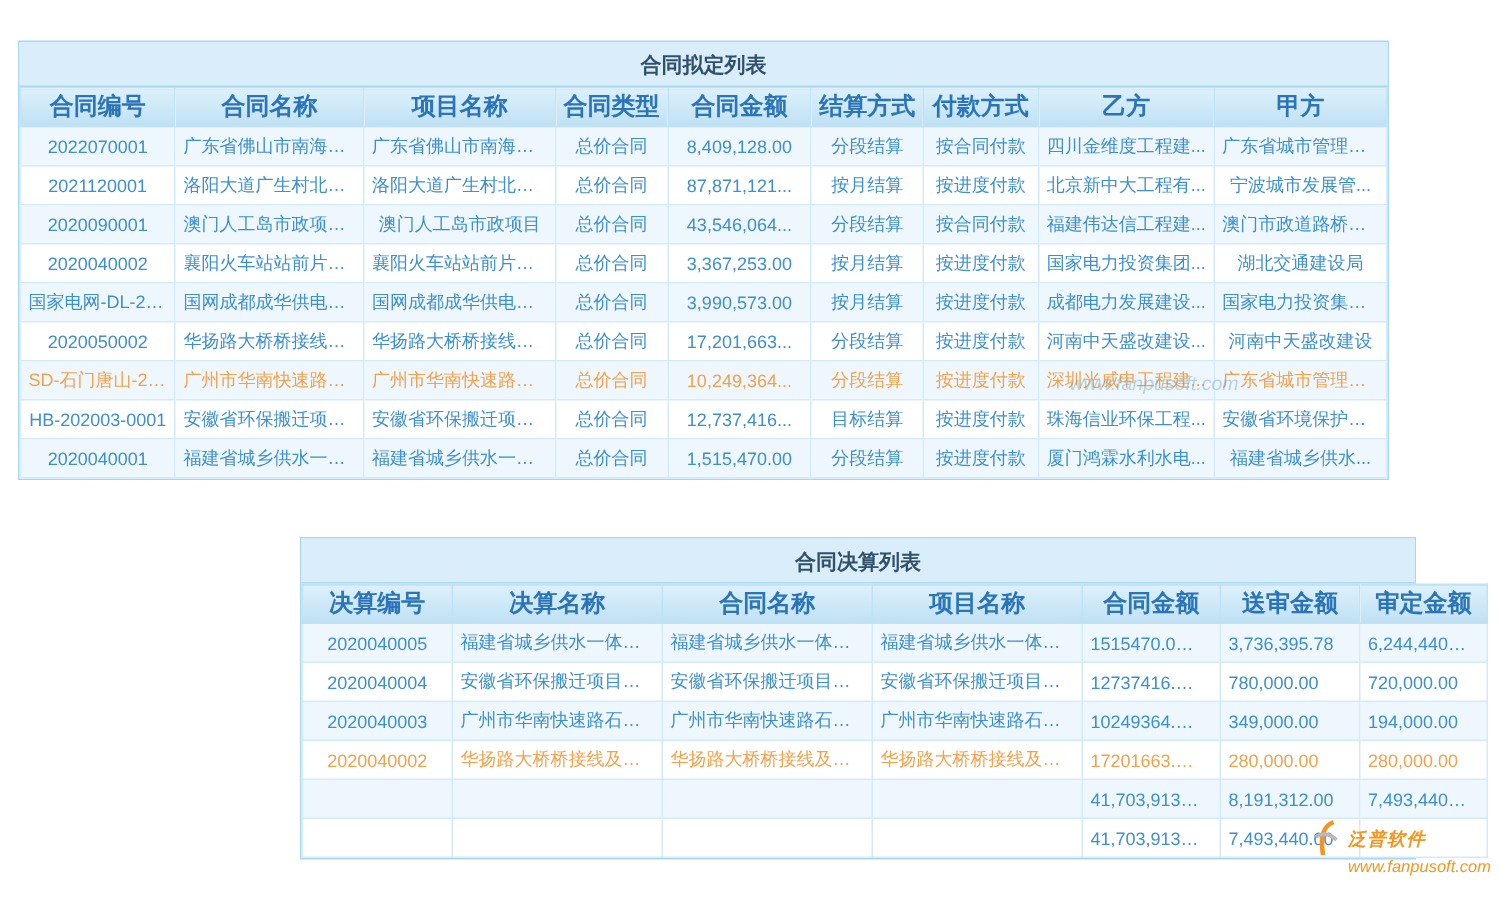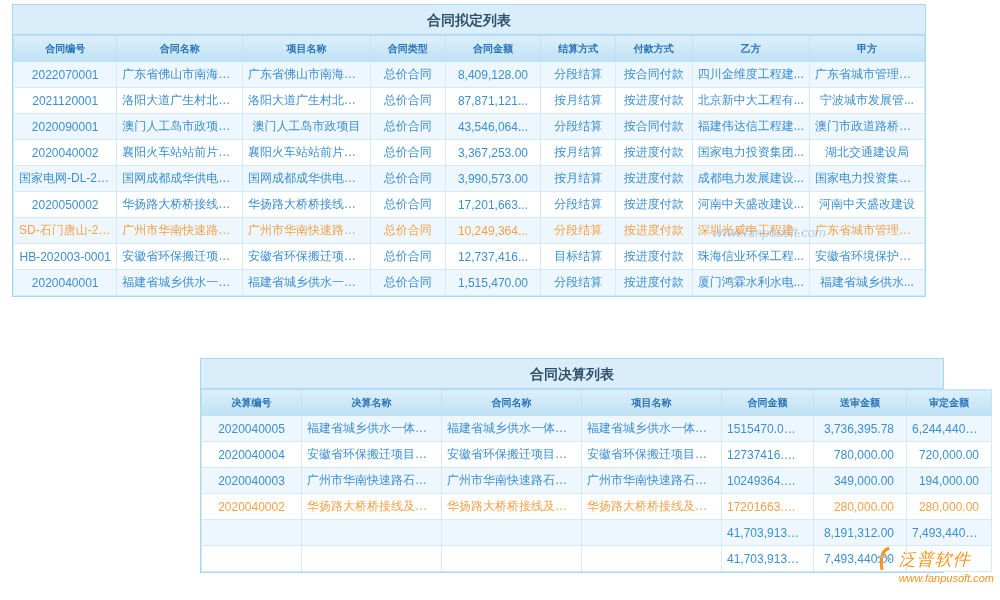--- a/index.html
+++ b/index.html
@@ -8,76 +8,76 @@
     background:#ffffff;
     font-family:"Liberation Sans", sans-serif;
   }
   body { position:relative; overflow:hidden; }
 
   .card {
     position:absolute;
     border:1px solid #a9d7ee;
     background:#fff;
   }
-  .card-draft { left:12px;  top:4px;  width:914px; }
+  .card-draft { left:12px;  top:27px;  width:914px; }
   .card-final { left:200px; top:358px; width:744px; }
 
   .card-title {
     height:30px; line-height:30px;
     text-align:center;
     background:#d9eefa;
     color:#33506b;
     font-size:14px; font-weight:bold;
     border-bottom:1px solid #a9d7ee;
   }
 
   table.grid { border-collapse:collapse; table-layout:fixed; width:100%; }
   .grid th {
     height:26px;
     background:linear-gradient(#dcf0fb, #bfe1f4);
     color:#2b74b8;
-    font-size:10px; font-weight:bold;
+    font-size:16px; font-weight:bold;
     border:1px solid #bfe2f4;
     text-align:center;
     white-space:nowrap; overflow:hidden;
   }
   .grid td {
     height:26px;
     font-size:12px;
     color:#3c8fd2;
     border:1px solid #d3ebf9;
     text-align:center;
     white-space:nowrap; overflow:hidden; text-overflow:ellipsis;
     padding:0 5px;
   }
   .grid tbody tr:nth-child(odd)  { background:#eef7fd; }
   .grid tbody tr:nth-child(even) { background:#ffffff; }
   .grid tbody tr.hl td { color:#f5a04a; }
 
   
-  .card-final td:nth-child(n+5) { text-align:right; padding-right:12px; }
+  .card-final td:nth-child(n+5) { text-align:left; padding-right:12px; }
 
   .watermark {
     position:absolute;
     left:700px; top:220px;
     color:rgba(110,165,205,0.45);
     font-size:13px; font-style:italic;
     pointer-events:none;
   }
 
   .logo {
     position:absolute;
     right:6px; top:546px;
     z-index:5;
     text-align:left;
   }
   .logo-top { display:flex; align-items:center; gap:4px; }
   .logo-brand {
     color:#f7941d;
-    font-size:17px; font-weight:normal; font-style:italic;
+    font-size:12px; font-weight:bold; font-style:italic;
     letter-spacing:1px;
   }
   .logo-site {
     color:#f7941d;
     font-size:11px; font-style:italic;
     margin-left:26px;
   }
 </style>
 </head>
 <body>

